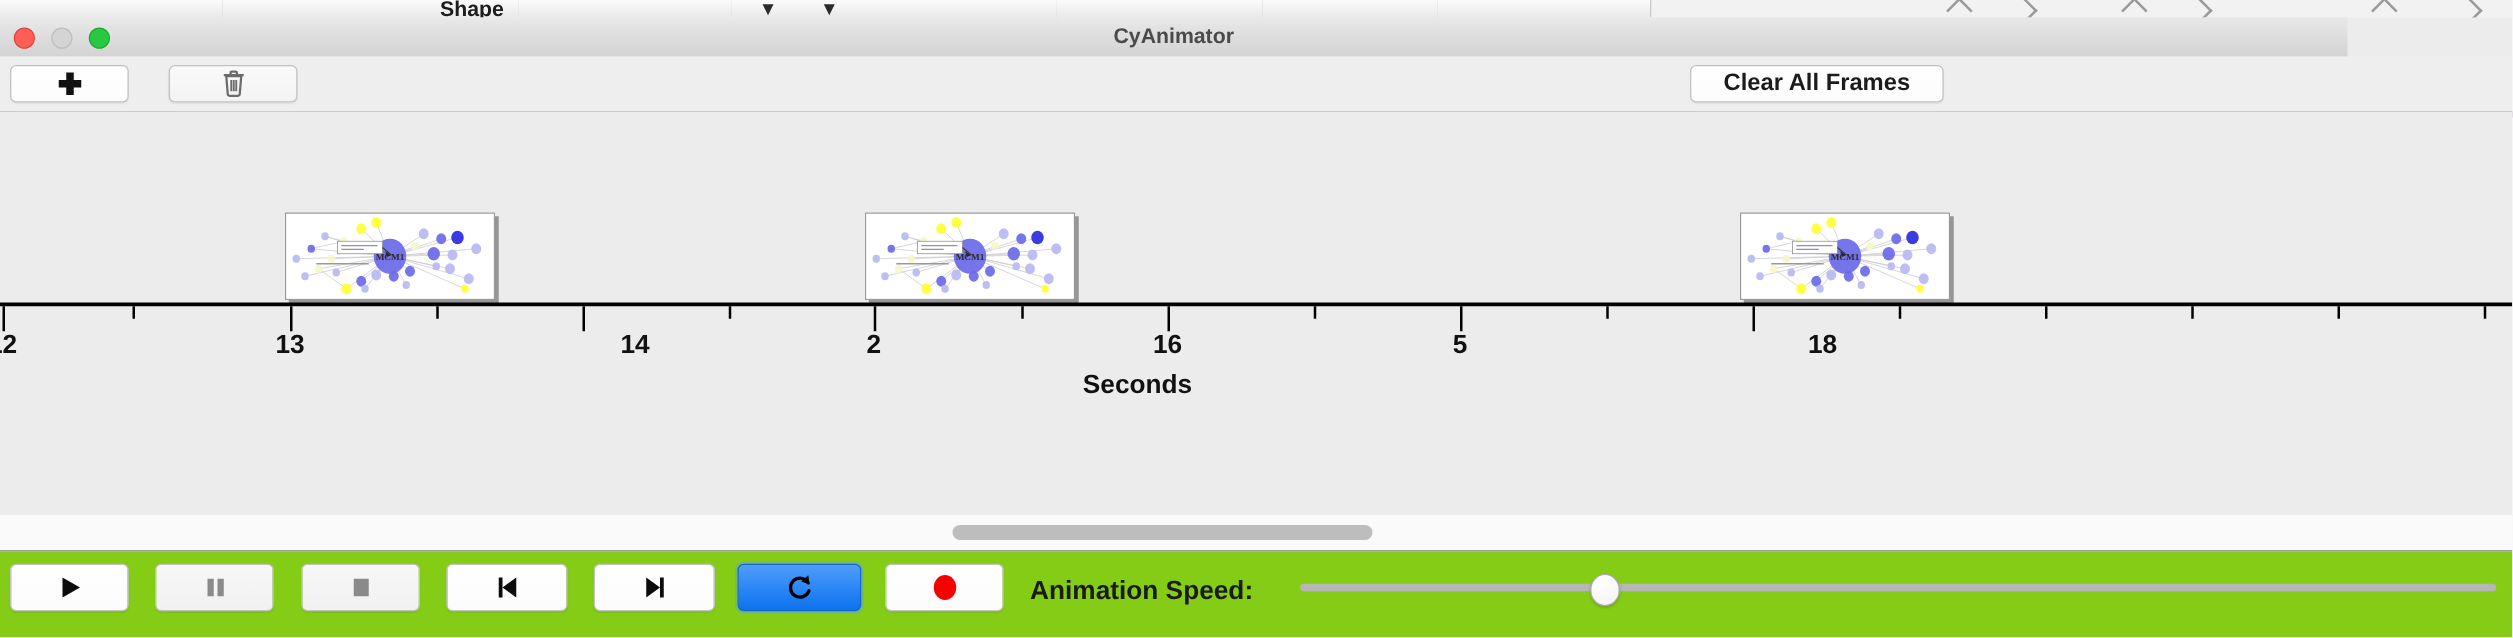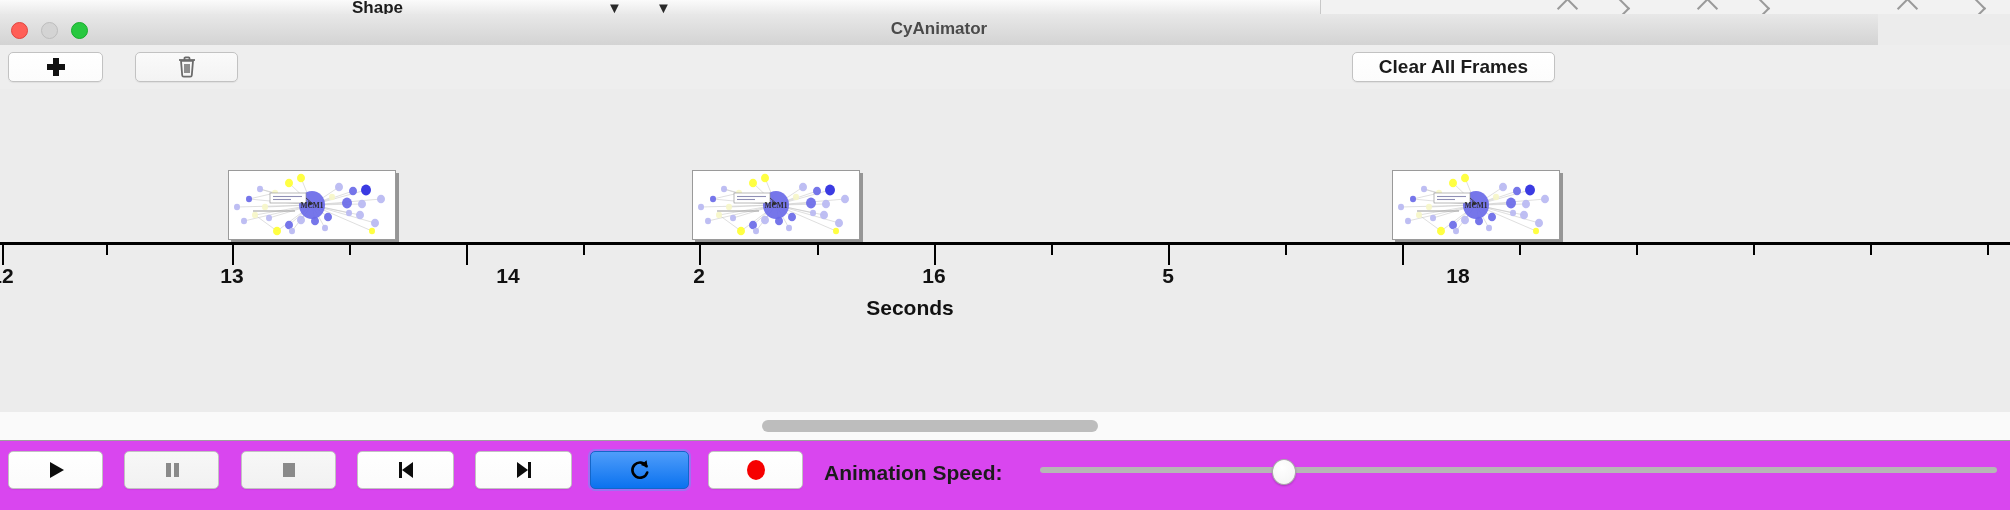--- a/index.html
+++ b/index.html
@@ -197,21 +197,21 @@
     border-radius: 6px;
     background: #bdbdbd;
     cursor: default;
   }
 
   
   .playbar {
     position: absolute;
     left: 0; top: 441px;
     width: 2010px; height: 69px;
-    background: #d946ef;
+    background: #84cc16;
   }
   .pb-btn {
     position: absolute;
     top: 10px;
     height: 38px;
     border: 1px solid #c2c2c2;
     border-radius: 5px;
     background: linear-gradient(180deg,#ffffff 0%, #fbfbfb 100%);
     box-shadow: 0 1px 1px rgba(0,0,0,0.07);
     display: flex;

